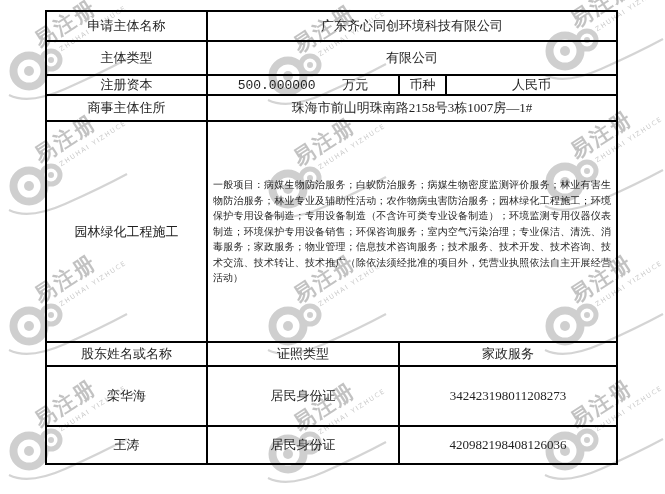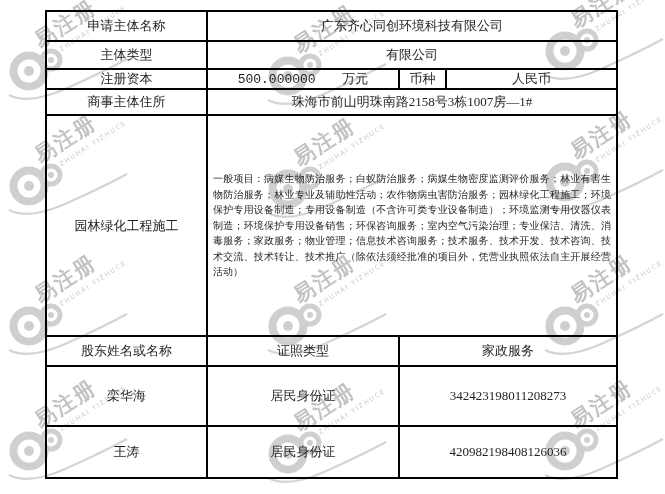--- a/index.html
+++ b/index.html
@@ -213,21 +213,21 @@
     <col style="width:161px">
       <col style="width:192px">
       <col style="width:47px">
       <col style="width:171px">
   </colgroup>
   <tbody>
     <tr style="height:30px">
       <td>申请主体名称</td>
       <td colspan="3">广东齐心同创环境科技有限公司</td>
     </tr>
-    <tr style="height:28px">
+    <tr style="height:34px">
       <td>主体类型</td>
       <td colspan="3">有限公司</td>
     </tr>
     <tr style="height:18px">
       <td>注册资本</td>
       <td>
         <div class="cap-flex">
           <span>500.000000</span>
           <span>万元</span>
         </div>
@@ -238,29 +238,29 @@
     <tr style="height:26px">
       <td>商事主体住所</td>
       <td colspan="3">珠海市前山明珠南路2158号3栋1007房—1#</td>
     </tr>
     <tr style="height:221px">
       <td>园林绿化工程施工</td>
       <td colspan="3" class="scope-cell">
         <div class="scope-text">一般项目：病媒生物防治服务；白蚁防治服务；病媒生物密度监测评价服务；林业有害生物防治服务；林业专业及辅助性活动；农作物病虫害防治服务；园林绿化工程施工；环境保护专用设备制造；专用设备制造（不含许可类专业设备制造）；环境监测专用仪器仪表制造；环境保护专用设备销售；环保咨询服务；室内空气污染治理；专业保洁、清洗、消毒服务；家政服务；物业管理；信息技术咨询服务；技术服务、技术开发、技术咨询、技术交流、技术转让、技术推广（除依法须经批准的项目外，凭营业执照依法自主开展经营活动）</div>
       </td>
     </tr>
-    <tr style="height:30px">
+    <tr style="height:24px">
       <td>股东姓名或名称</td>
       <td>证照类型</td>
       <td colspan="2">家政服务</td>
     </tr>
     <tr style="height:60px">
       <td>栾华海</td>
       <td>居民身份证</td>
       <td colspan="2">342423198011208273</td>
     </tr>
-    <tr style="height:52px">
+    <tr style="height:38px">
       <td>王涛</td>
       <td>居民身份证</td>
       <td colspan="2">420982198408126036</td>
     </tr>
   </tbody>
 </table>
 
 </body></html>

